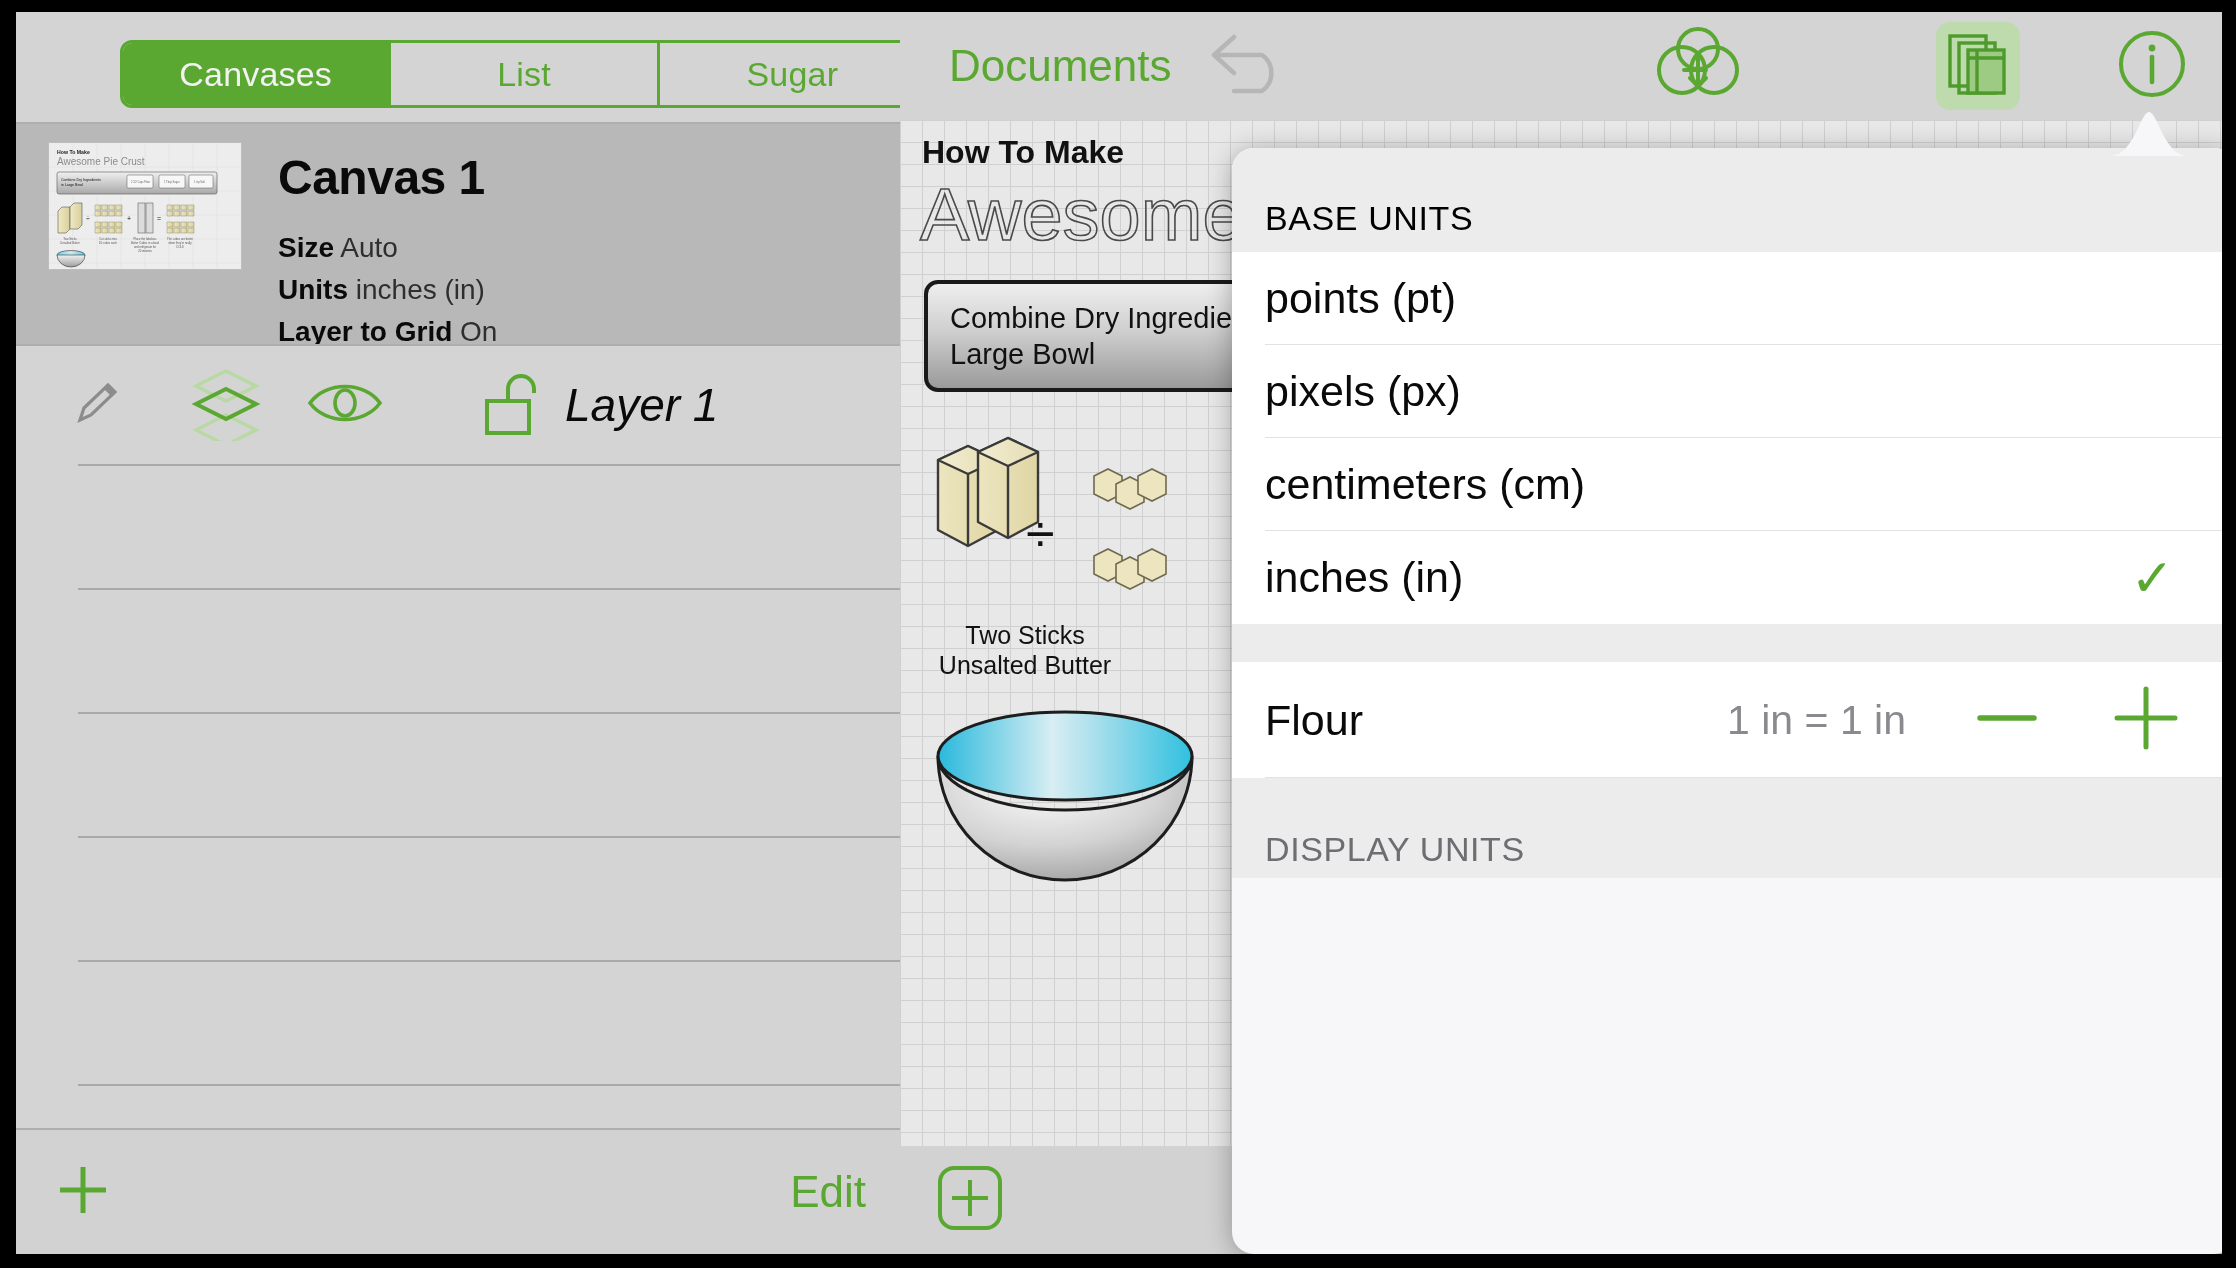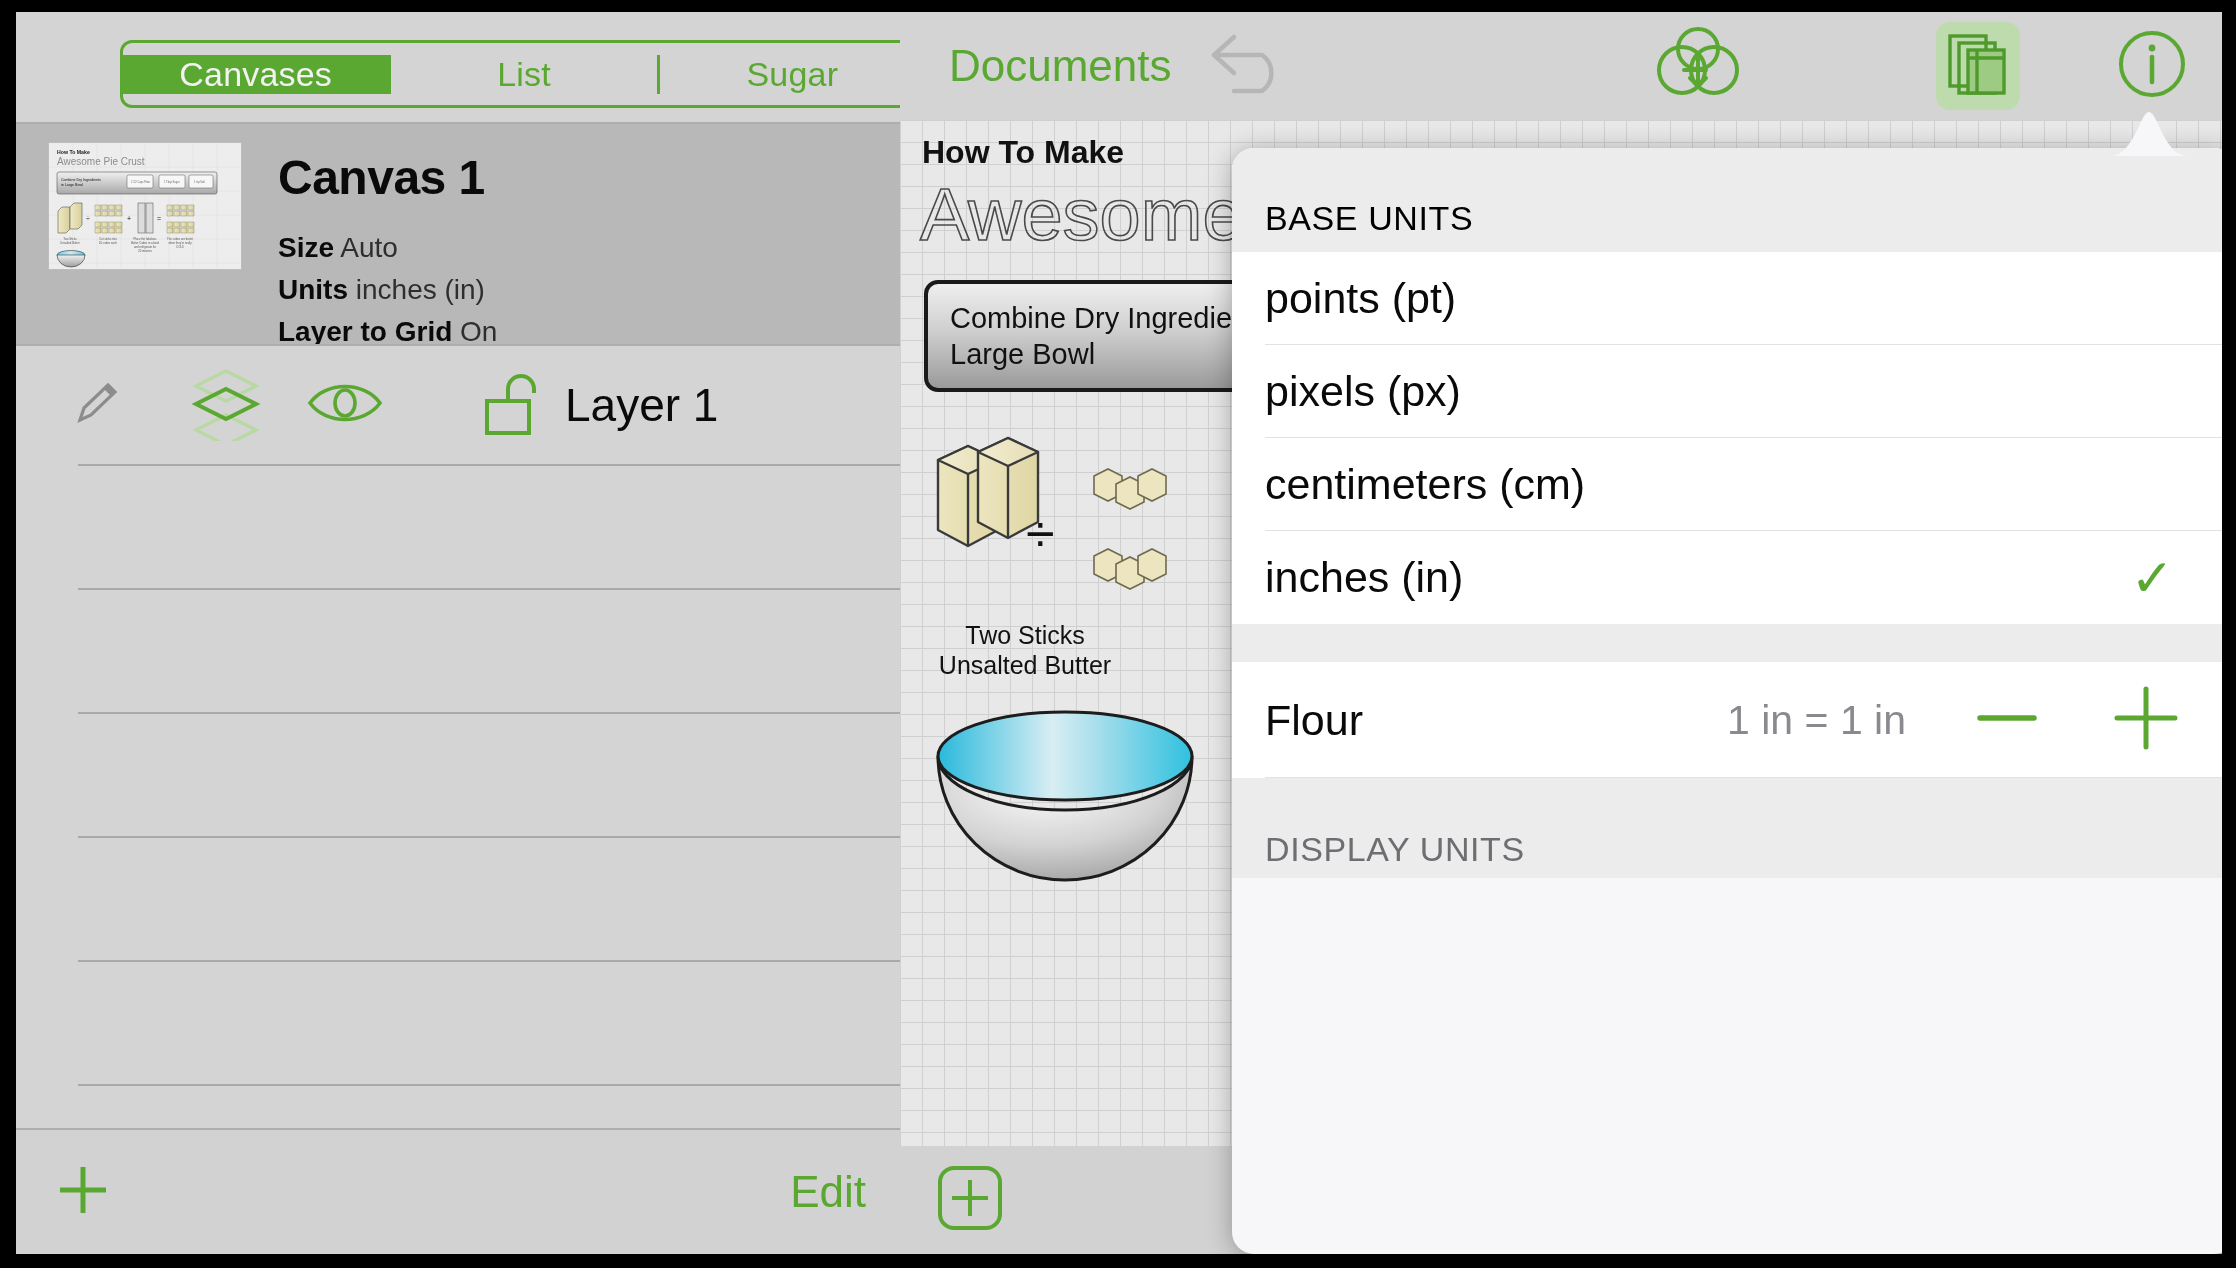--- a/index.html
+++ b/index.html
@@ -12,41 +12,41 @@
   .bezel-bottom { position:absolute; left:0; bottom:0; width:2236px; height:14px; background:#000; z-index:90;}
   .bezel-left   { position:absolute; left:0; top:0;    width:16px; height:1268px; background:#000; z-index:90;}
   .bezel-right  { position:absolute; right:0; top:0;   width:14px; height:1268px; background:#000; z-index:90;}
 
   
   #sidebar { position:absolute; left:16px; top:12px; width:884px; height:1242px;
              background:#d4d4d4; }
 
   .seg-wrap { position:absolute; left:104px; top:28px; width:808px; height:68px;
               border:3px solid #5aa832; border-radius:12px; overflow:hidden;
-              display:flex; background:#d4d4d4;align-items:center; }
+              display:flex; background:#d4d4d4; }
   .seg { flex:1; display:flex; align-items:center; justify-content:center;
          font-size:34px; color:#5aa832; letter-spacing:.2px; }
   .seg + .seg { border-left:3px solid #5aa832; }
   .seg.active { background:#5aa832; color:#f2f2f2; }
 
   .sb-divider { position:absolute; left:0; width:884px; height:2px; background:#aeaeae; }
 
   
   #canvas-row { position:absolute; left:0; top:112px; width:884px; height:222px;
                 background:#b8b8b8; }
   #canvas-thumb { position:absolute; left:32px; top:18px; width:194px; height:128px;
                   background:#ececec; border:1px solid #bdbdbd; overflow:hidden; }
   #canvas-title { position:absolute; left:262px; top:26px; font-size:48px; font-weight:bold;
                   color:#0a0a0a; letter-spacing:-0.5px;}
   .meta { position:absolute; left:262px; font-size:28px; color:#2e2e2e; white-space:nowrap;}
   .meta b { font-weight:bold; color:#0a0a0a; }
   .m1 { top:108px; } .m2 { top:150px; } .m3 { top:192px; }
 
   
-  #layer-row { position:absolute; left:0; top:334px; width:884px; height:118px; background:#d4d4d4;}
+  #layer-row { position:absolute; left:0; top:334px; width:884px; height:118px; background:#d4d4d4;font-style:italic;}
   .li { position:absolute; top:50%; transform:translateY(-50%); }
   #layer-name { position:absolute; left:549px; top:50%; transform:translateY(-50%);
                 font-size:46px; color:#0a0a0a; }
 
   .empty-row { position:absolute; left:0; width:884px; height:122px; background:#d4d4d4;}
   .row-sep { position:absolute; left:62px; width:822px; height:2px; background:#a9a9a9;}
 
   
   #sb-bottom { position:absolute; left:0; bottom:0; width:884px; height:124px; background:#d2d2d2;}
   #sb-plus { position:absolute; left:36px; top:50%; transform:translateY(-50%); }

